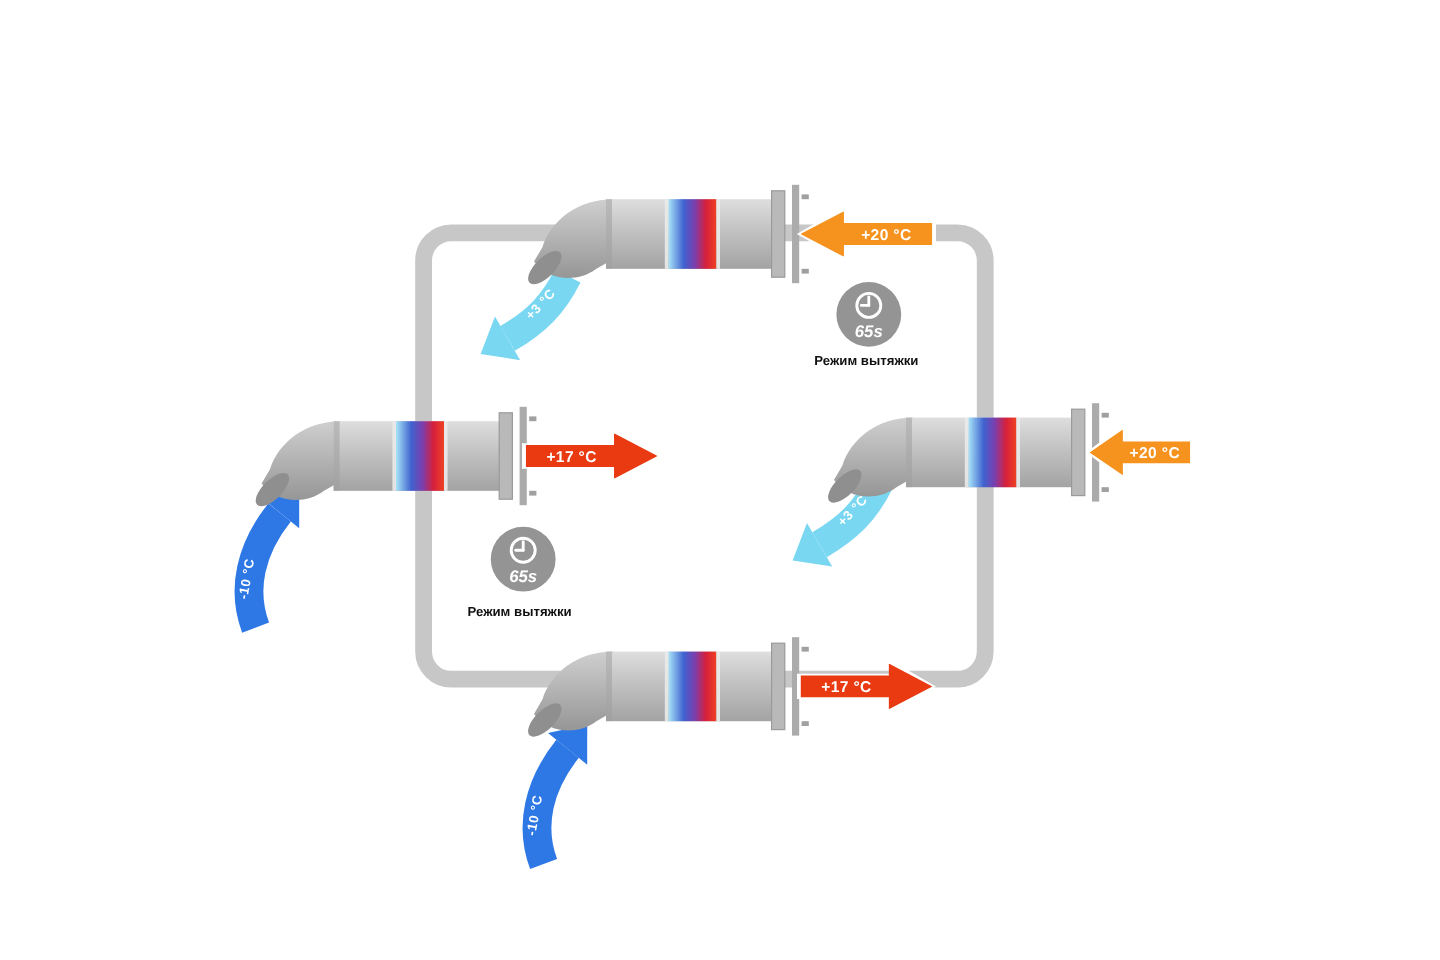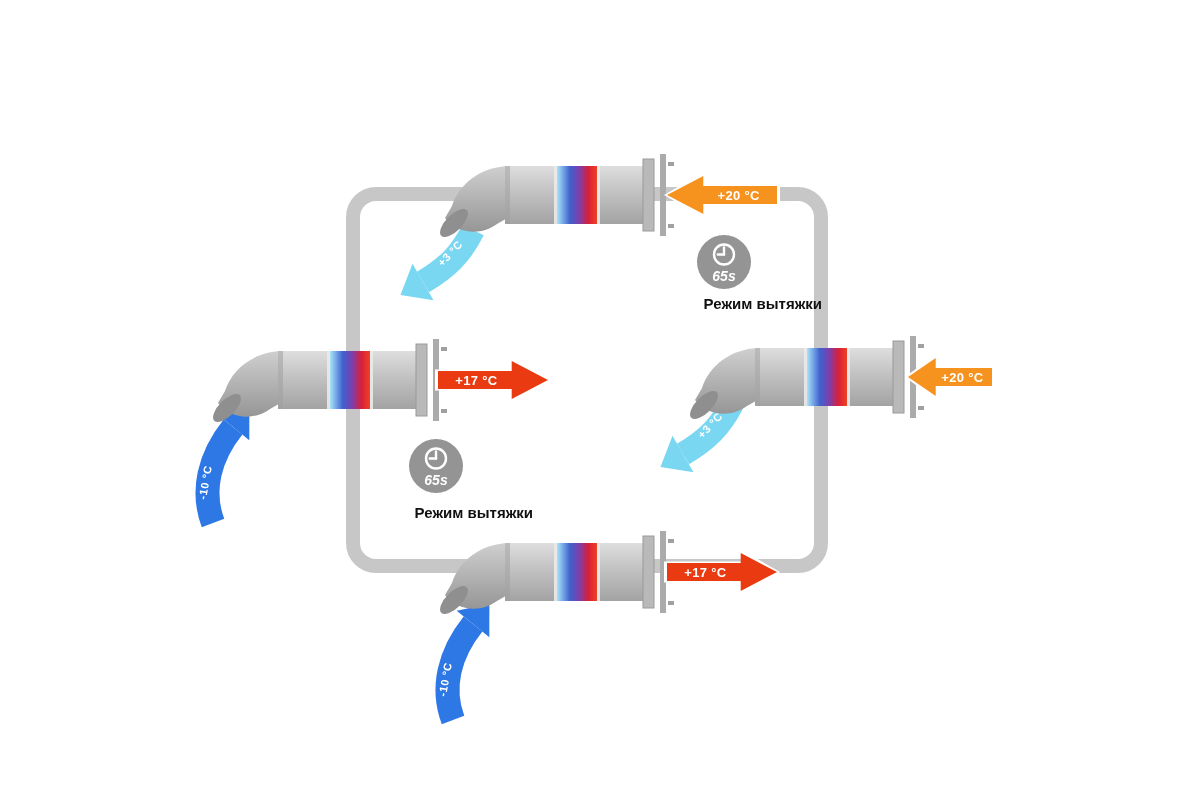--- a/index.html
+++ b/index.html
@@ -29,22 +29,22 @@
   .block-arrow .label { position:absolute; top:0; bottom:0; display:flex; align-items:center;
       justify-content:center; color:#fff; font-weight:bold; font-size:13px; letter-spacing:.3px; white-space:nowrap; }
   .block-arrow.left  .label { left:33%; right:3px; }
   .block-arrow.right .label { left:3px; right:33%;text-align:right; }
 
   
   .clock { position:absolute; width:56px; height:56px; }
   .clock text { font-family:"Liberation Sans",sans-serif; }
 
   
-  .mode-label { position:absolute; width:200px; text-align:right;
-                font-size:15px; font-weight:bold; color:var(--label-text,#111); }
+  .mode-label { position:absolute; width:200px; text-align:center;
+                font-size:11px; font-weight:bold; color:var(--label-text,#111); }
 </style>
 </head>
 <body>
 
 <svg width="0" height="0" style="position:absolute" aria-hidden="true">
   <defs>
     <linearGradient id="gBody" x1="0" y1="0" x2="0" y2="1">
       <stop offset="0" stop-color="#dedede"></stop>
       <stop offset="0.45" stop-color="#c2c2c2"></stop>
       <stop offset="1" stop-color="#a3a3a3"></stop>

